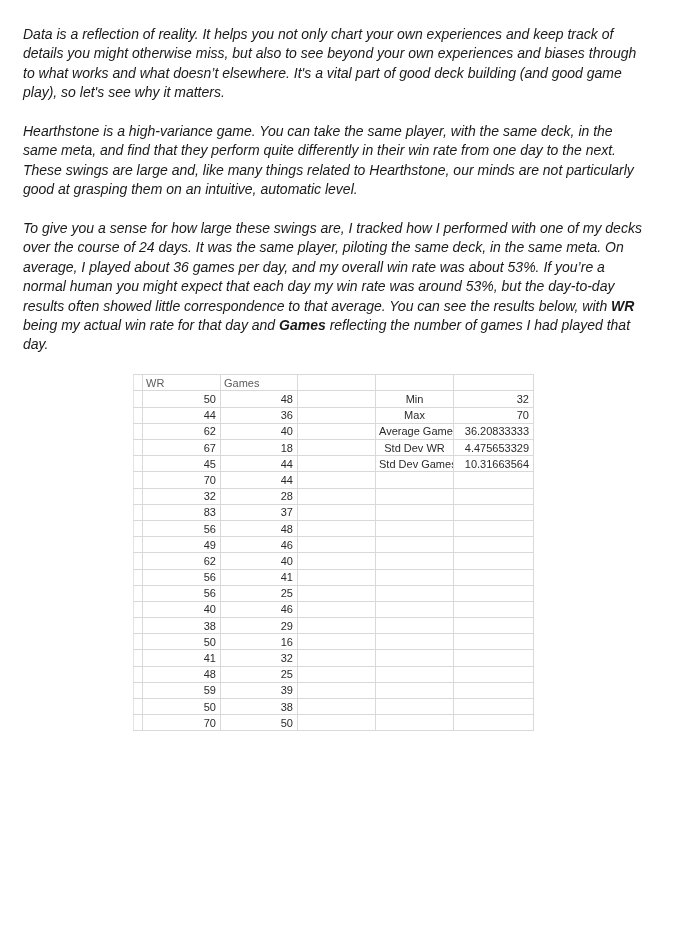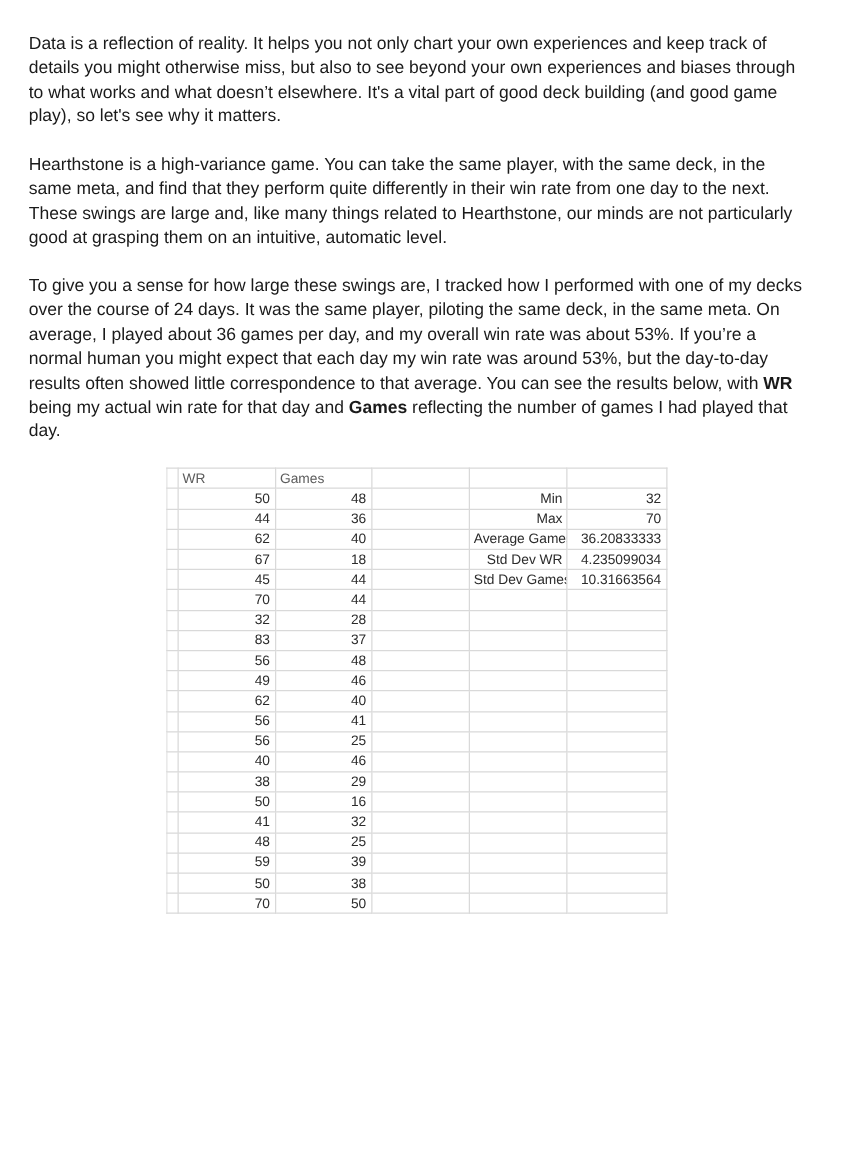--- a/index.html
+++ b/index.html
@@ -18,20 +18,21 @@
     height: 928px;
     padding: 25px 26px 0 23px;
     font-family: "Liberation Sans", "DejaVu Sans", sans-serif;
     font-size: 14px;
     line-height: 19.4px;
     color: #1a1a1a;
     background: #ffffff;
   }
   .page p {
     margin: 0 0 19.4px 0;
+    font-style: italic;
   }
   .page p strong {
     font-weight: bold;
   }
   table.sheet {
     border-collapse: collapse;
     table-layout: fixed;
     width: 400px;
     margin: 0 0 24px 110px;
     font-family: "Liberation Sans", "DejaVu Sans", sans-serif;
@@ -54,21 +55,21 @@
   table.sheet td.num {
     text-align: right;
     padding-right: 4px;
     color: #2b2b2b;
   }
   table.sheet td.hdr {
     text-align: left;
     color: #5c5c5c;
   }
   table.sheet td.lbl {
-    text-align: right;
+    text-align: center;
     color: #2b2b2b;
   }
 </style>
 </head>
 <body>
 
 <div class="page">
 
   <p>Data is a reflection of reality. It helps you not only chart your own experiences and keep track of details you might otherwise miss, but also to see beyond your own experiences and biases through to what works and what doesn’t elsewhere. It's a vital part of good deck building (and good game play), so let's see why it matters.</p>
 
@@ -122,21 +123,21 @@
           <td class="lbl">Average Games</td>
           <td class="num">36.20833333</td>
         </tr>
 
         <tr>
           <td class="sliver"></td>
           <td class="num">67</td>
           <td class="num">18</td>
           <td></td>
           <td class="lbl">Std Dev WR</td>
-          <td class="num">4.235099034</td>
+          <td class="num">4.475653329</td>
         </tr>
 
         <tr>
           <td class="sliver"></td>
           <td class="num">45</td>
           <td class="num">44</td>
           <td></td>
           <td class="lbl">Std Dev Games</td>
           <td class="num">10.31663564</td>
         </tr>

